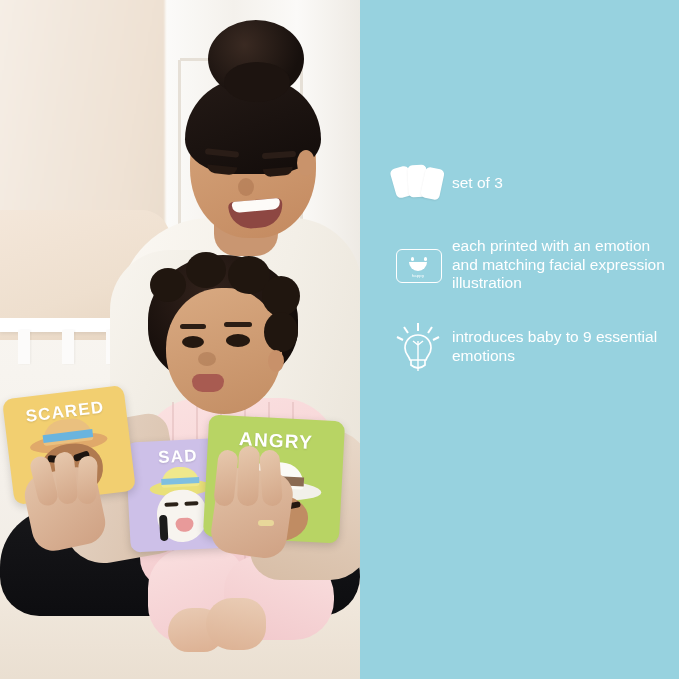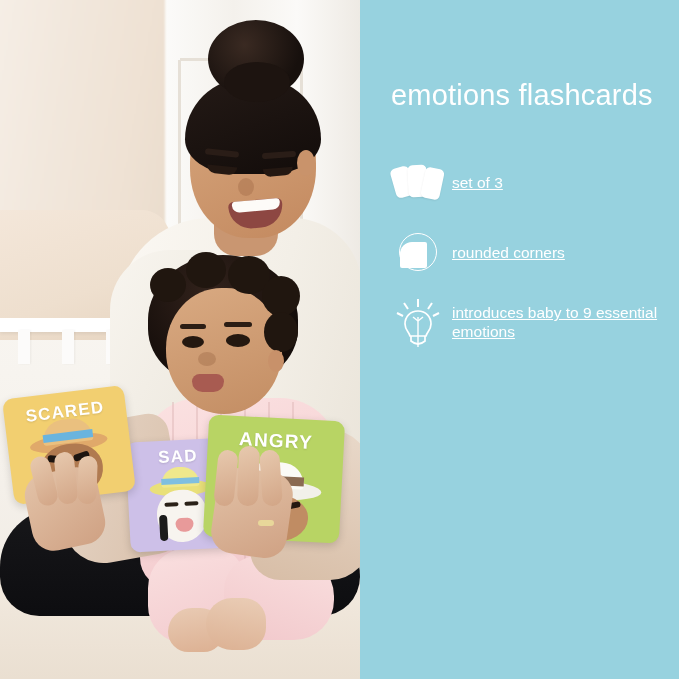--- a/index.html
+++ b/index.html
@@ -132,21 +132,21 @@
     transform:rotate(3deg);}
 
   .hand{position:absolute;background:linear-gradient(150deg,#e3c3a8,#cfa183);border-radius:22px;}
   .finger{position:absolute;background:linear-gradient(160deg,#e7c9ae,#d2a586);border-radius:12px;}
 
   
   .panel{width:319px;height:679px;background:#97d2df;position:relative;color:#fff;}
   .panel-title{position:absolute;left:31px;top:80px;width:270px;
     font-size:29px;line-height:1.1;color:#ffffff;font-weight:400;letter-spacing:.2px;}
   .features{position:absolute;left:27px;top:152px;width:290px;}
-  .feature{display:flex;align-items:center;min-height:62px;margin-bottom:8px;text-decoration:underline;}
+  .feature{display:flex;align-items:center;min-height:62px;margin-bottom:8px;}
   .f-icon{width:62px;min-width:62px;height:56px;position:relative;
     display:flex;align-items:center;justify-content:center;}
   .f-text{font-size:15.5px;line-height:1.22;color:#ffffff;padding-left:3px;}
 
   
   .ic-card{position:absolute;background:#fff;border-radius:5px;
     box-shadow:0 1px 2px rgba(0,0,0,.07);}
   .ic-out{position:absolute;border:1.7px solid #fff;border-radius:6px;background:transparent;}
   .mini-smile{position:absolute;width:18px;height:9px;background:#fff;
     border-radius:0 0 12px 12px;}
@@ -265,43 +265,45 @@
     <div class="finger" style="left:56px;top:452px;width:20px;height:52px;transform:rotate(-6deg)"></div>
     <div class="finger" style="left:78px;top:456px;width:19px;height:48px;transform:rotate(2deg)"></div>
     <div class="hand" style="left:214px;top:470px;width:76px;height:86px;transform:rotate(8deg)"></div>
     <div class="finger" style="left:216px;top:450px;width:20px;height:56px;transform:rotate(6deg)"></div>
     <div class="finger" style="left:238px;top:446px;width:21px;height:60px;transform:rotate(2deg)"></div>
     <div class="finger" style="left:261px;top:450px;width:20px;height:56px;transform:rotate(-4deg)"></div>
     <div style="position:absolute;left:258px;top:520px;width:16px;height:6px;background:#e8d79a;border-radius:3px"></div>
   </div>
 
   <div class="panel">
-    <div class="panel-title">emotions flashcards</div>
 
     <div class="features">
 
       <div class="feature">
         <div class="f-icon">
           <div class="ic-card" style="left:6px;top:12px;width:19px;height:30px;transform:rotate(-16deg)"></div>
           <div class="ic-card" style="left:21px;top:10px;width:19px;height:32px;transform:rotate(-3deg)"></div>
           <div class="ic-card" style="left:36px;top:13px;width:19px;height:31px;transform:rotate(12deg)"></div>
         </div>
         <div class="f-text">set of 3</div>
       </div>
 
-
-
-
-      <div class="feature">
+      <div class="feature" style="min-height:86px">
         <div class="f-icon">
-          <div style="position:absolute;left:12px;top:8px;width:36px;height:36px;border:1.7px solid #fff;border-radius:50%"></div>
-          <div style="position:absolute;left:13px;top:17px;width:27px;height:26px;background:#fff;border-radius:12px 2px 2px 2px"></div>
+          <div class="ic-out" style="left:9px;top:12px;width:44px;height:32px;"></div>
+          <div class="mini-eye" style="left:24px;top:20px"></div>
+          <div class="mini-eye" style="left:37px;top:20px"></div>
+          <div class="mini-smile" style="left:22px;top:25px"></div>
+          <div class="mini-lbl" style="left:0;top:36px">happy</div>
         </div>
-        <div class="f-text">rounded corners</div>
+        <div class="f-text">each printed with an emotion and matching facial expression illustration</div>
       </div>
+
+
+
 
       <div class="feature">
         <div class="f-icon">
           <svg width="46" height="52" viewBox="0 0 46 52">
             <path d="M23 14 C31 14 36 20 36 27 C36 33 32 35 31 39 L15 39 C14 35 10 33 10 27 C10 20 15 14 23 14 Z" fill="none" stroke="#ffffff" stroke-width="1.7"></path>
             <path d="M16 39 L16 44 Q23 50 30 44 L30 39" fill="none" stroke="#ffffff" stroke-width="1.7"></path>
             <line x1="23" y1="20" x2="23" y2="50" stroke="#ffffff" stroke-width="1.4"></line>
             <line x1="23" y1="24" x2="18" y2="20" stroke="#ffffff" stroke-width="1.4"></line>
             <line x1="23" y1="24" x2="28" y2="20" stroke="#ffffff" stroke-width="1.4"></line>
             <line x1="23" y1="2" x2="23" y2="10" stroke="#ffffff" stroke-width="2"></line>

